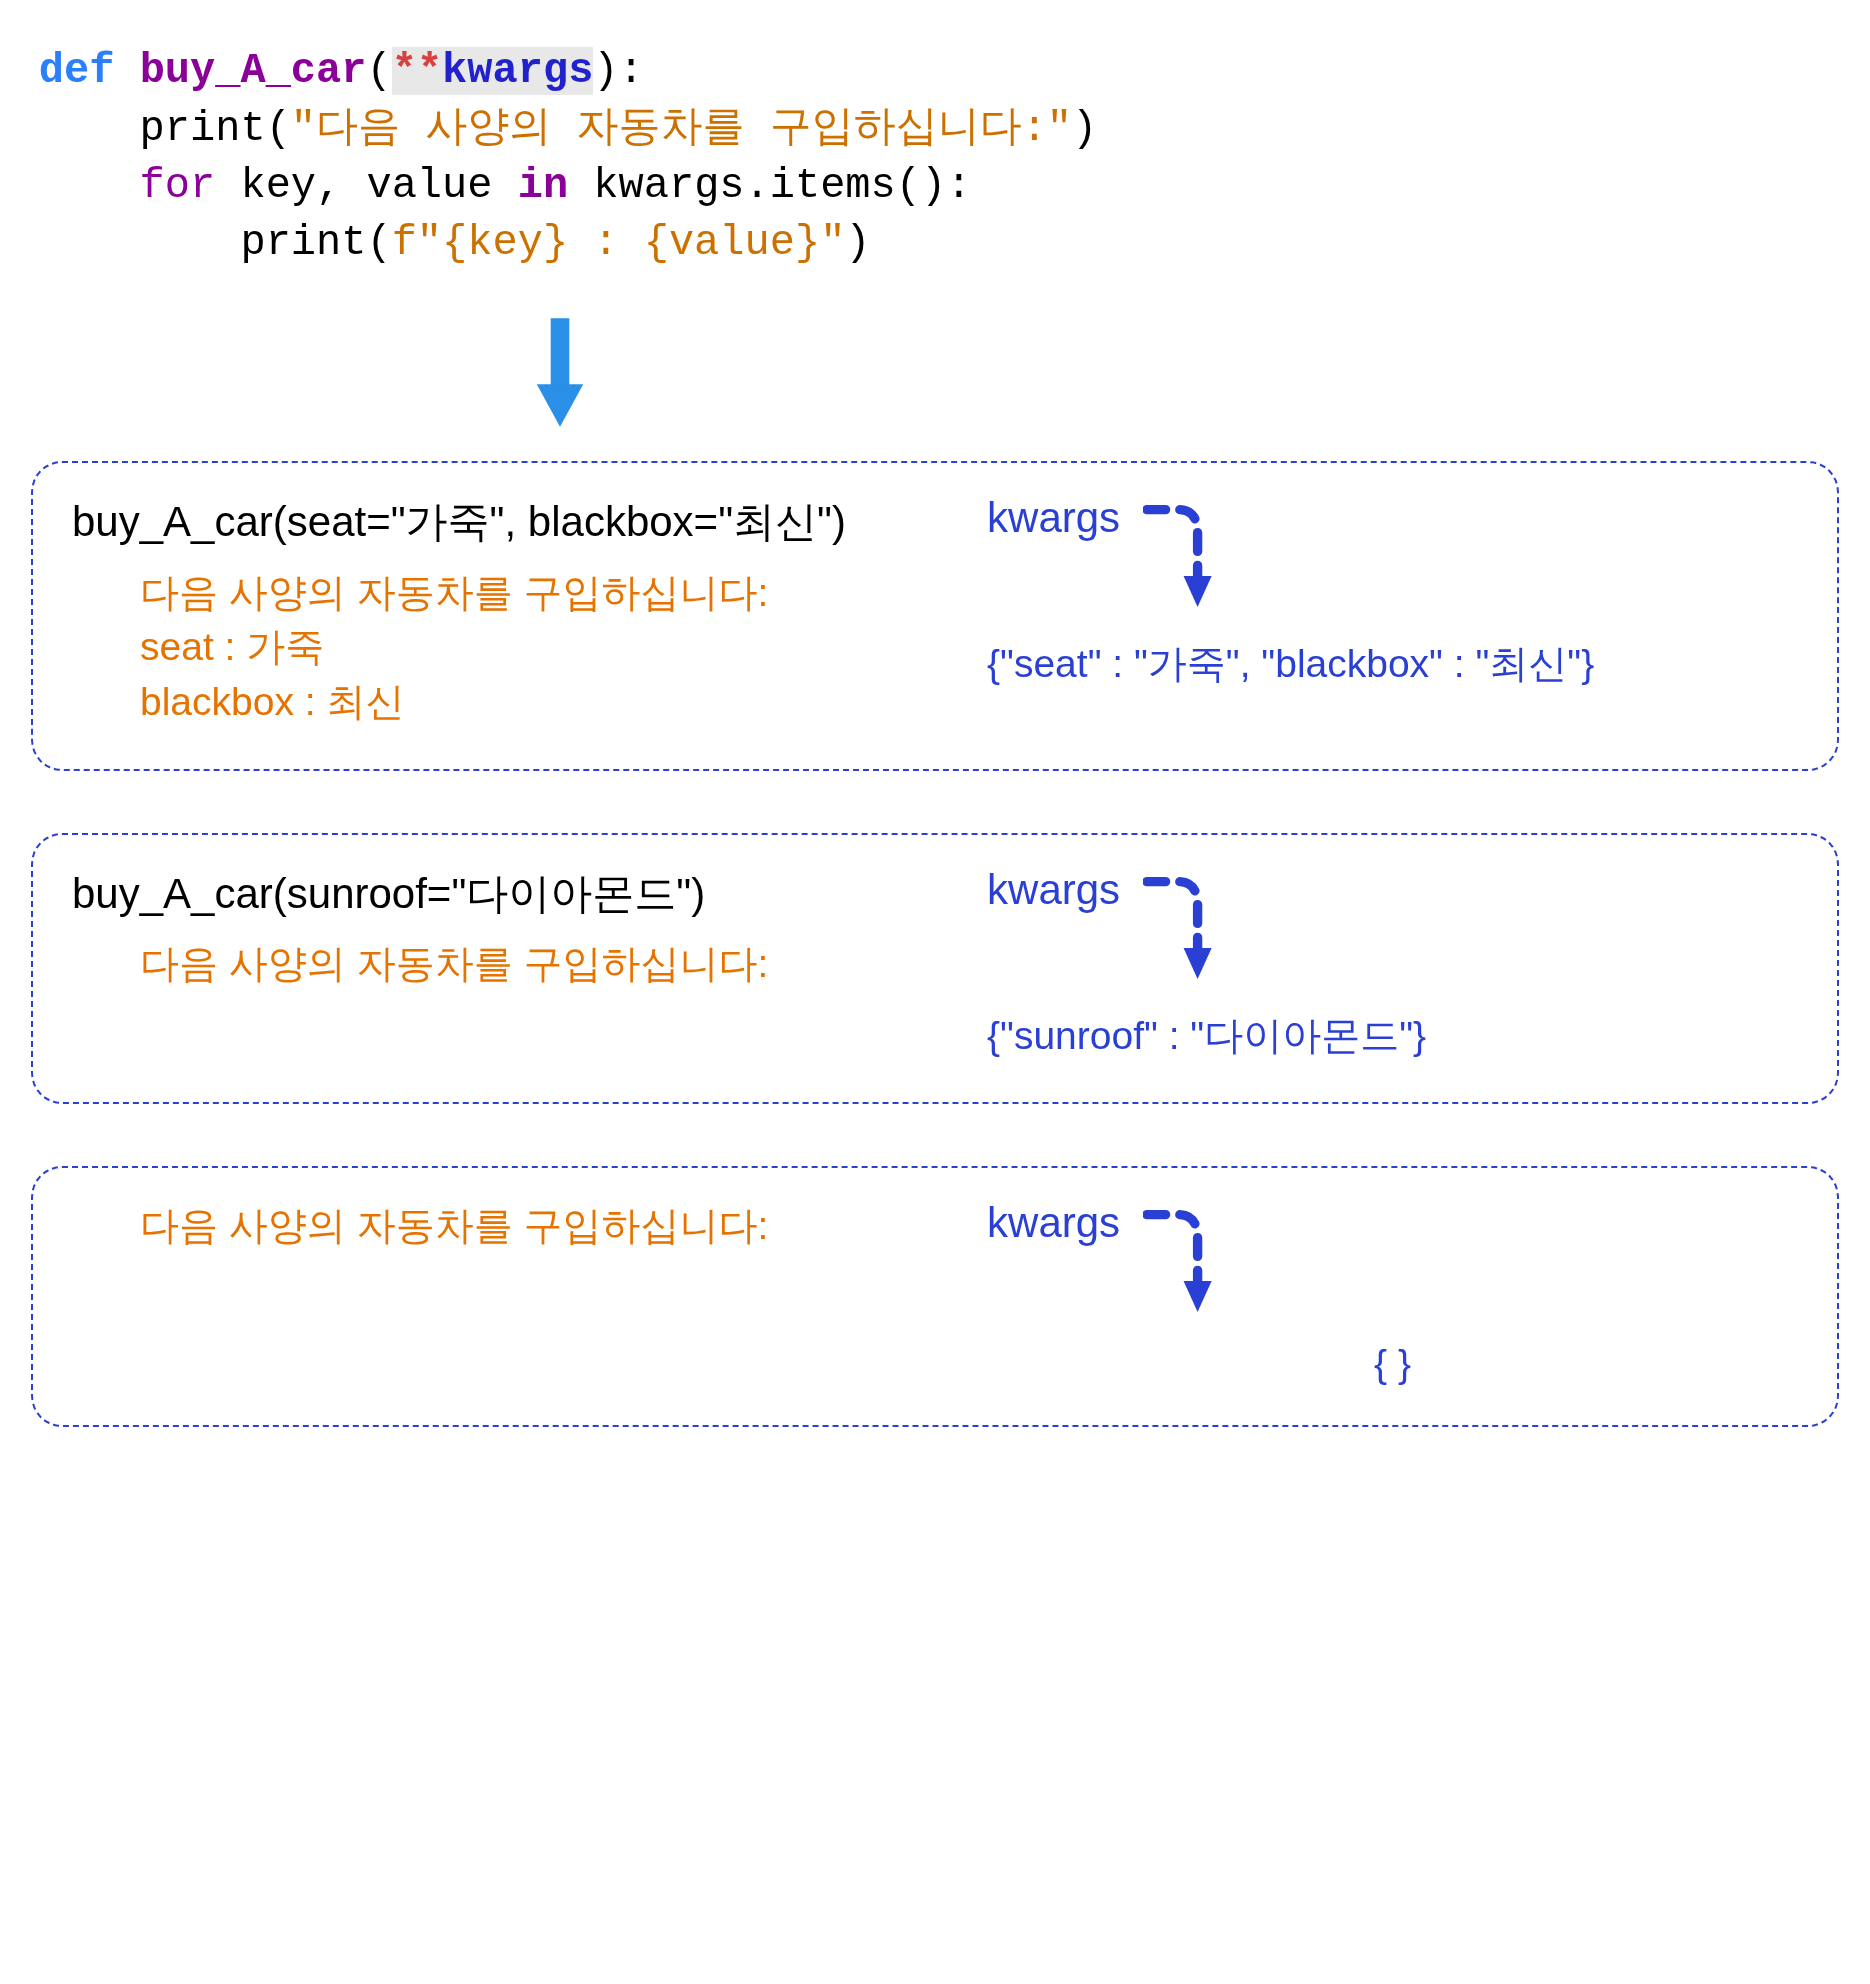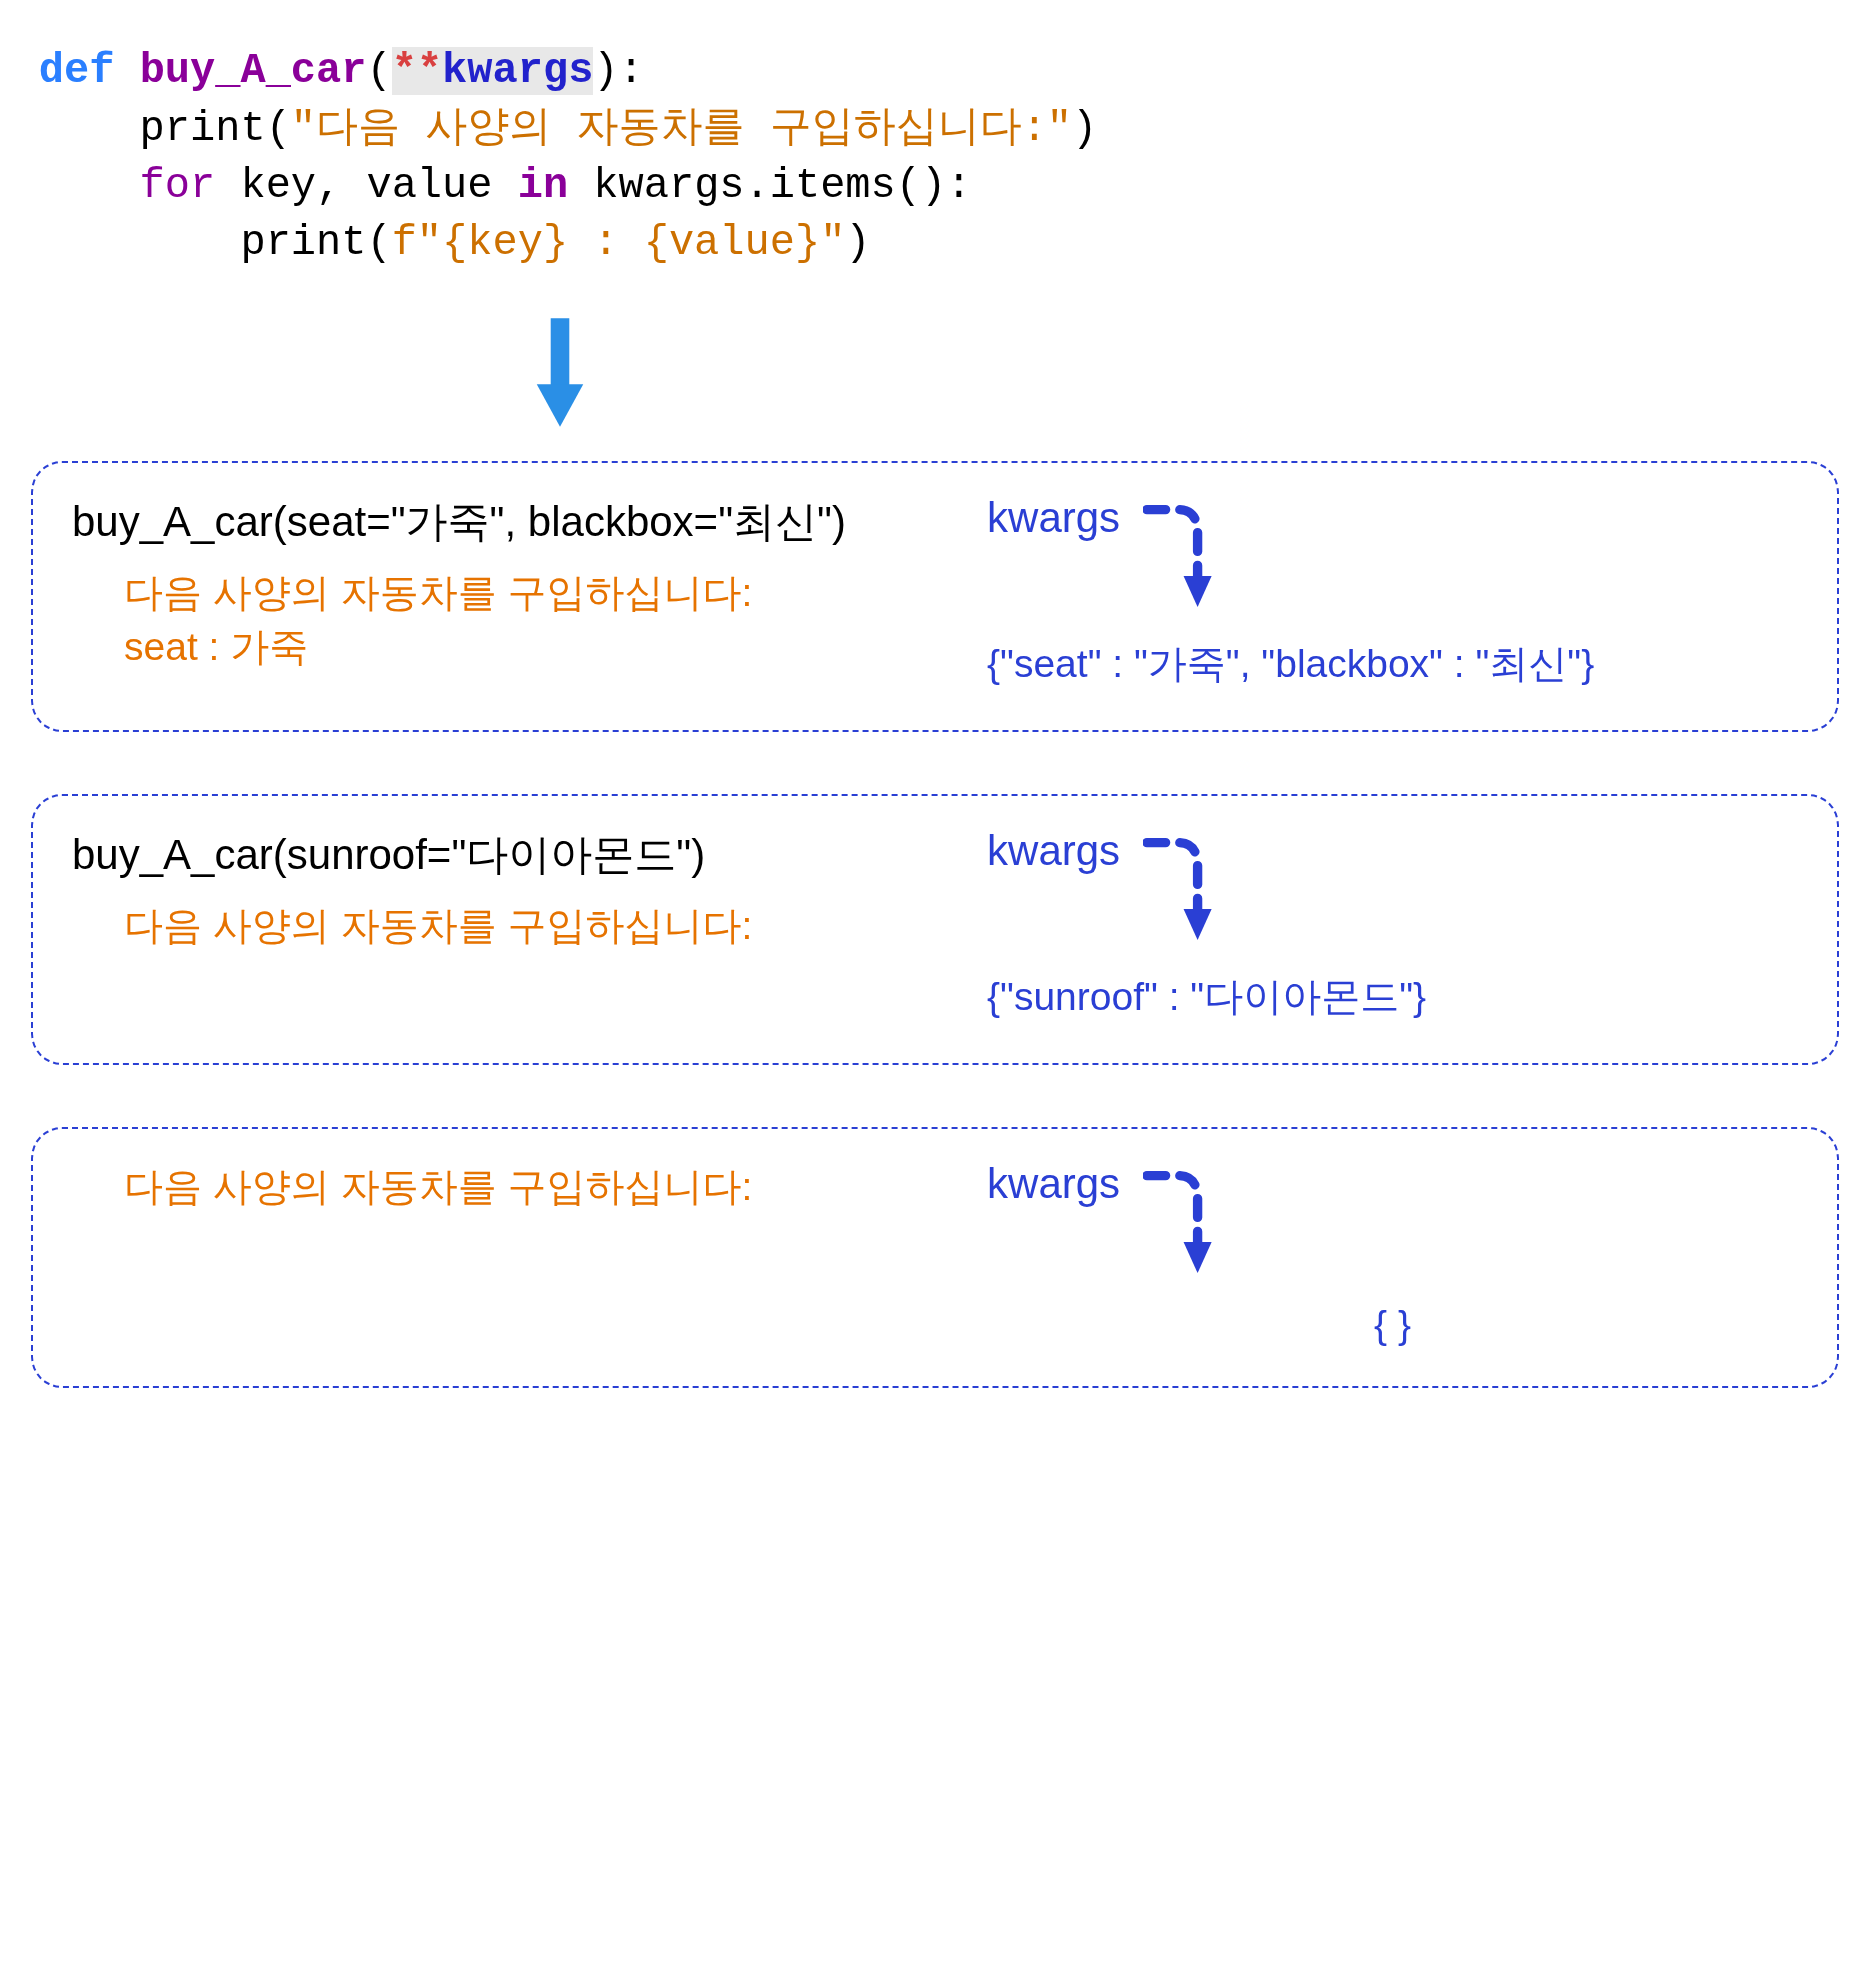--- a/index.html
+++ b/index.html
@@ -49,21 +49,21 @@
     align-items: flex-start;
   }
   .ex-left { flex: 1.1; }
   .ex-right { flex: 1; position: relative; padding-left: 23px; }
   .call-line {
     font-size: 42px;
     color: #000;
     margin-bottom: 15.6px;
   }
   .output-block {
-    margin-left: 52px;
+    margin-left: 68px;
     font-size: 39px;
     color: #e67300;
     line-height: 1.4;
   }
   .kwargs-label {
     font-size: 42px;
     color: #2a3fd4;
     display: inline-block;
   }
   .kwargs-row {
@@ -97,20 +97,21 @@
 </svg>
 </div>
 
 <div id="examples-container">
     <div class="example-box">
       <div class="ex-left">
         <div class="call-line">buy_A_car(seat="가죽", blackbox="최신")</div>
         <div class="output-block">
           <div>다음 사양의 자동차를 구입하십니다:</div>
           <div>seat : 가죽</div>
+          <div>blackbox : 최신</div>
         </div>
       </div>
       <div class="ex-right">
         <div class="kwargs-row">
           <span class="kwargs-label">kwargs</span>
           <span class="curved-arrow"><svg viewBox="0 0 100 150">
               <path d="M5 20 L45 20 Q70 20 70 50 L70 110" stroke="#2a3fd4" stroke-width="12" fill="none" stroke-dasharray="24 18" stroke-linecap="round"></path>
               <polygon points="52,105 88,105 70,145" fill="#2a3fd4"></polygon>
             </svg></span>
         </div>

